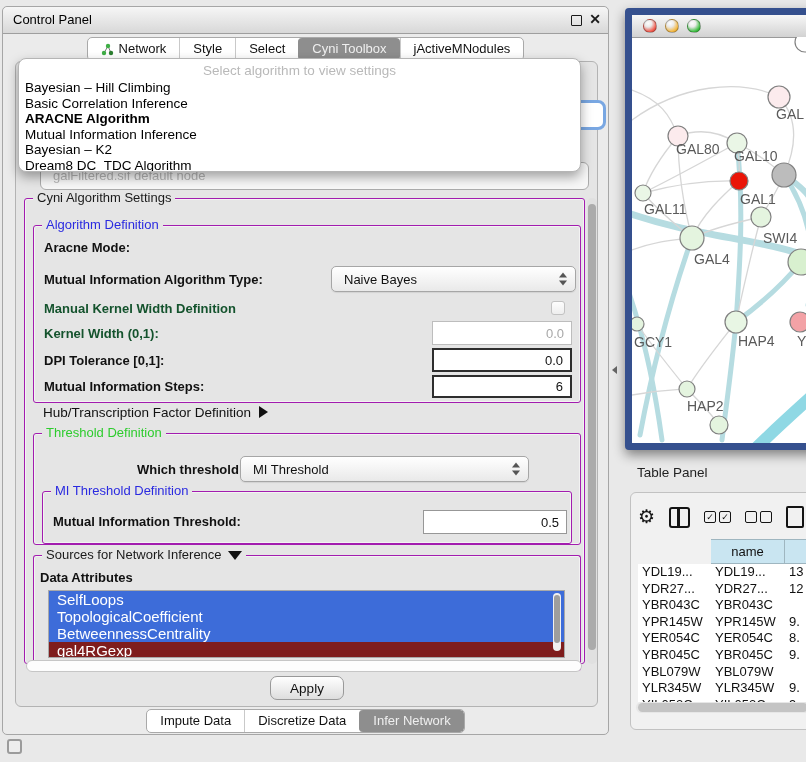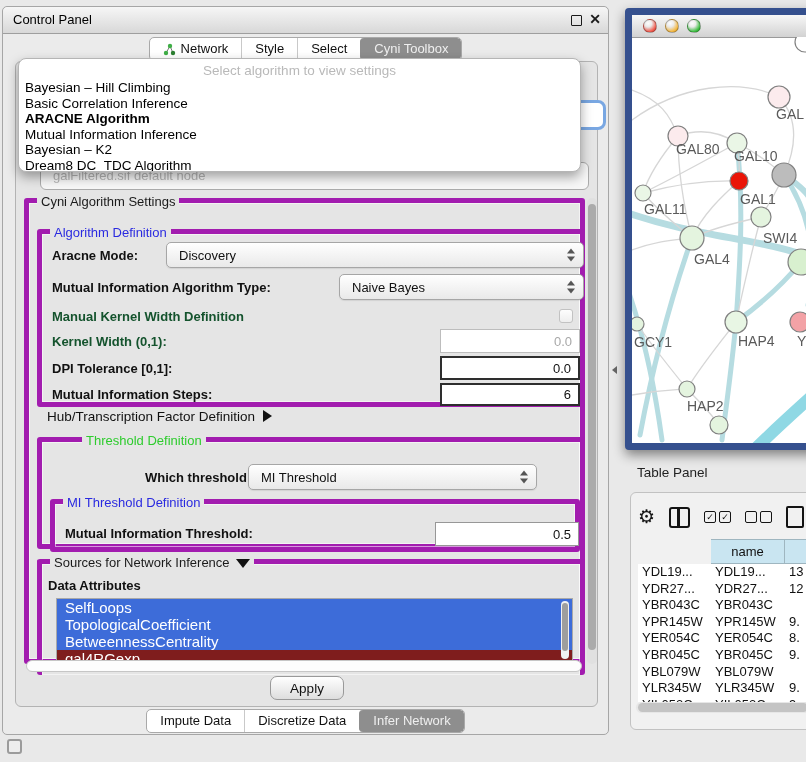--- a/index.html
+++ b/index.html
@@ -31,26 +31,26 @@
     background:#e5e5e5; border:1px solid #b3b3b3; border-radius:6px; box-sizing:border-box;}
 
   
   #frag-blue{position:absolute; left:544px; top:38px; width:46px; height:30px; background:#ffffff;
     border:3px solid #79a7e2; border-radius:8px; box-sizing:border-box;}
   #frag-combo{position:absolute; left:24px; top:100px; width:549px; height:28px; background:#f7f7f7;
     border:1px solid #ababab; border-radius:6px; box-sizing:border-box; font-size:13px; color:#b5b5b5;
     line-height:26px; padding-left:12px; overflow:hidden; white-space:nowrap;}
 
   
-  .group{position:absolute; border:5px solid #a21caf; border-radius:3px;
+  .group{position:absolute; border:1px solid #a21caf; border-radius:3px;
     box-shadow:inset 0 0 0 1px rgba(255,255,255,.55); box-sizing:border-box;}
   .group-title{position:absolute; top:-9px; left:8px; background:#e5e5e5; padding:0 4px; font-size:13px;
     color:#1a1a1a; white-space:nowrap;}
   .group-title.blue{color:#2a2ae0;}
-  .group-title.green{color:#2ecc2e;margin-left:32px;}
+  .group-title.green{color:#2ecc2e;}
 
   #grp-settings{left:8px; top:136px; width:561px; height:466px;}
   #settings-scrollbar{position:absolute; left:571px; top:136px; width:10px; height:466px;
     background:#e0e0e0; border-radius:5px;}
   #settings-scrollbar .thumb{position:absolute; left:1px; top:6px; width:8px; height:446px;
     background:#ababab; border-radius:4px;}
 
   #grp-algdef{left:8px; top:26px; width:548px; height:178px;}
   #grp-threshold{left:8px; top:234px; width:548px; height:112px;}
   #grp-midef{left:8px; top:57px; width:530px; height:53px;}
@@ -187,39 +187,38 @@
           </div>
           <div class="tab">
             <span>Style</span>
           </div>
           <div class="tab">
             <span>Select</span>
           </div>
           <div class="tab selected">
             <span>Cyni Toolbox</span>
           </div>
+          <div class="tab">
+            <span>jActiveMNodules</span>
+          </div>
         </div>
     </div>
 
     <div class="content-panel">
 
       <div id="frag-blue"></div>
       <div id="frag-combo">galFiltered.sif default node</div>
 
       <div class="group" id="grp-settings">
         <span class="group-title">Cyni Algorithm Settings</span>
 
         <div class="group" id="grp-algdef">
           <span class="group-title blue">Algorithm Definition</span>
 
           <span class="lbl" style="left:10px; top:14px;">Aracne Mode:</span>
-          <div class="combo" id="cmb-aracne">
-            <span class="cb-text">Discovery</span>
-            <span class="cb-arrows"></span>
-          </div>
 
           <span class="lbl" style="left:10px; top:46px;">Mutual Information Algorithm Type:</span>
           <div class="combo" id="cmb-mitype">
             <span class="cb-text">Naive Bayes</span>
             <span class="cb-arrows"></span>
           </div>
 
           <span class="lbl disabled" style="left:10px; top:75px;">Manual Kernel Width Definition</span>
           <span class="checkbox" id="chk-manual"></span>
 

